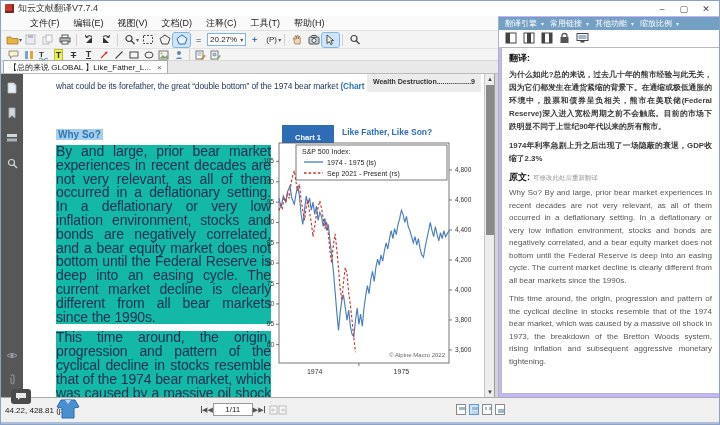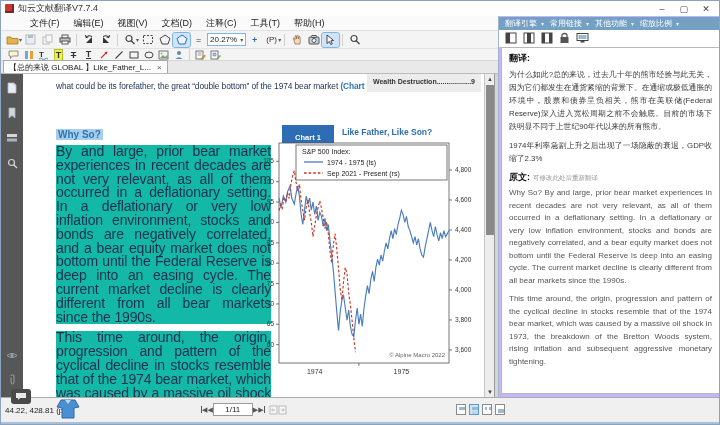--- a/index.html
+++ b/index.html
@@ -91,21 +91,21 @@
   #panel-header { position:absolute; left:0; top:1px; width:223px; height:13px; background:#74a0c4;
                   display:flex; align-items:center; padding-left:6px; }
   .pmenu { color:#fff; font-size:8px; margin-right:4px; }
   .pmenu-caret { color:#e8f1f8; font-size:6px; margin-right:6px; }
   #panel-icons { position:absolute; left:0; top:14px; width:223px; height:17px; background:#fff;
                  display:flex; align-items:center; padding-left:6px; gap:6px; }
   #panel-text { position:absolute; left:2px; top:31px; width:219px; height:347px; background:#fff;
                 border:1px solid #b8b8b8; padding:4px 7px; overflow:hidden; }
   .plabel { font-size:9px; font-weight:bold; color:#111; margin-bottom:3px; }
   .phint { font-size:6.5px; font-weight:normal; color:#9a9a9a; margin-left:3px; }
-  .zhp { font-size:7.8px; line-height:13px; color:#3a3a3a; text-align:justify; margin-bottom:6px; }
+  .zhp { font-size:7.8px; line-height:13px; color:#3a3a3a; text-align:justify; margin-bottom:6px;font-weight:bold; }
   .enp { font-size:8px; line-height:12.5px; color:#555; text-align:justify; margin-bottom:6px; }
   #orig-block { margin-top:6px; }
 
   
   #statusbar { position:absolute; left:0; top:396px; width:720px; height:29px; background:#f0f0f0;
                border-top:1px solid #ababab; }
   #coords { position:absolute; left:4px; top:8px; font-size:8px; color:#222; }
   #nav { position:absolute; left:200px; top:5px; display:flex; align-items:center; gap:0; }
   .navbtn { font-size:7px; color:#555; display:flex; align-items:center; }
   .navbar-line { display:inline-block; width:1px; height:7px; background:#555; }

